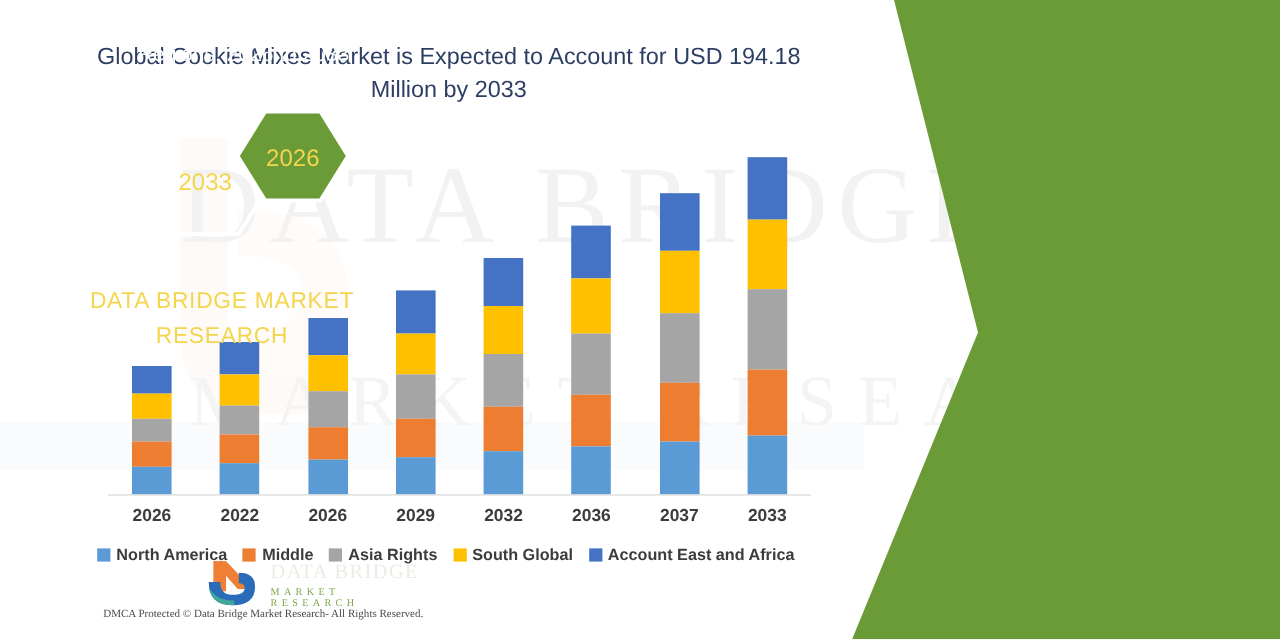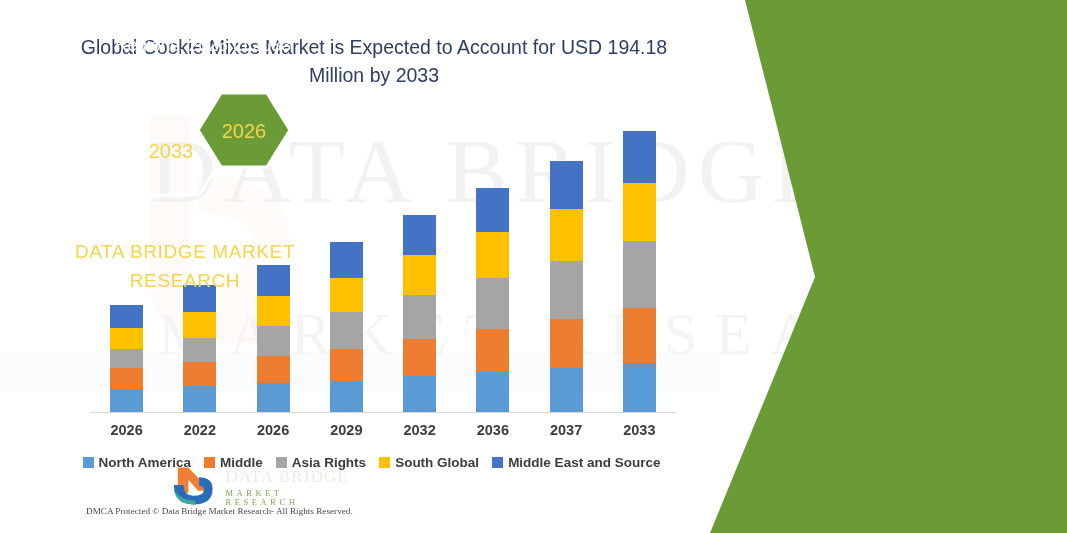--- a/index.html
+++ b/index.html
@@ -381,21 +381,21 @@
         <div class="legend-item">
           <span class="legend-swatch" style="background: rgb(165, 165, 165);"></span>
           <span class="legend-label">Asia Rights</span>
         </div>
         <div class="legend-item">
           <span class="legend-swatch" style="background: rgb(255, 192, 0);"></span>
           <span class="legend-label">South Global</span>
         </div>
         <div class="legend-item">
           <span class="legend-swatch" style="background: rgb(68, 114, 196);"></span>
-          <span class="legend-label">Middle East and Source</span>
+          <span class="legend-label">Account East and Africa</span>
         </div>
       </div>
 
     <div class="footer">
       <span>DMCA Protected © Data Bridge Market Research- All Rights Reserved.</span>
     </div>
   </div>
 
   <div class="green-panel"></div>
 

